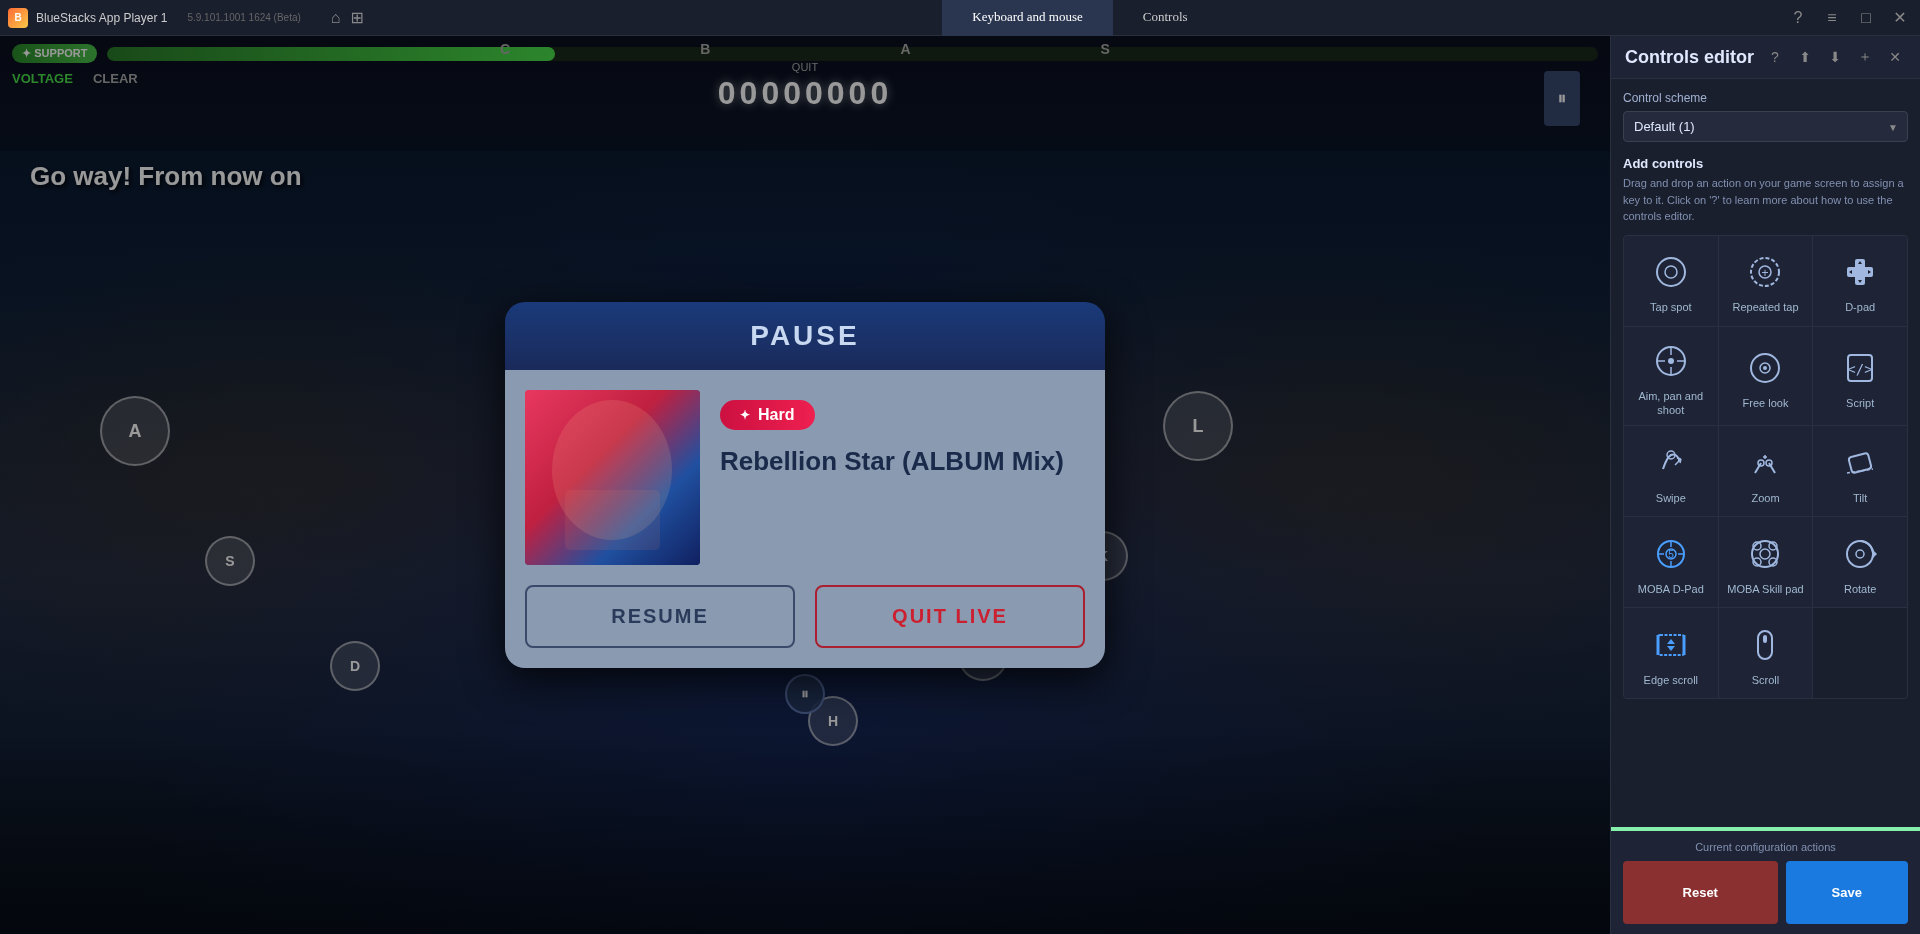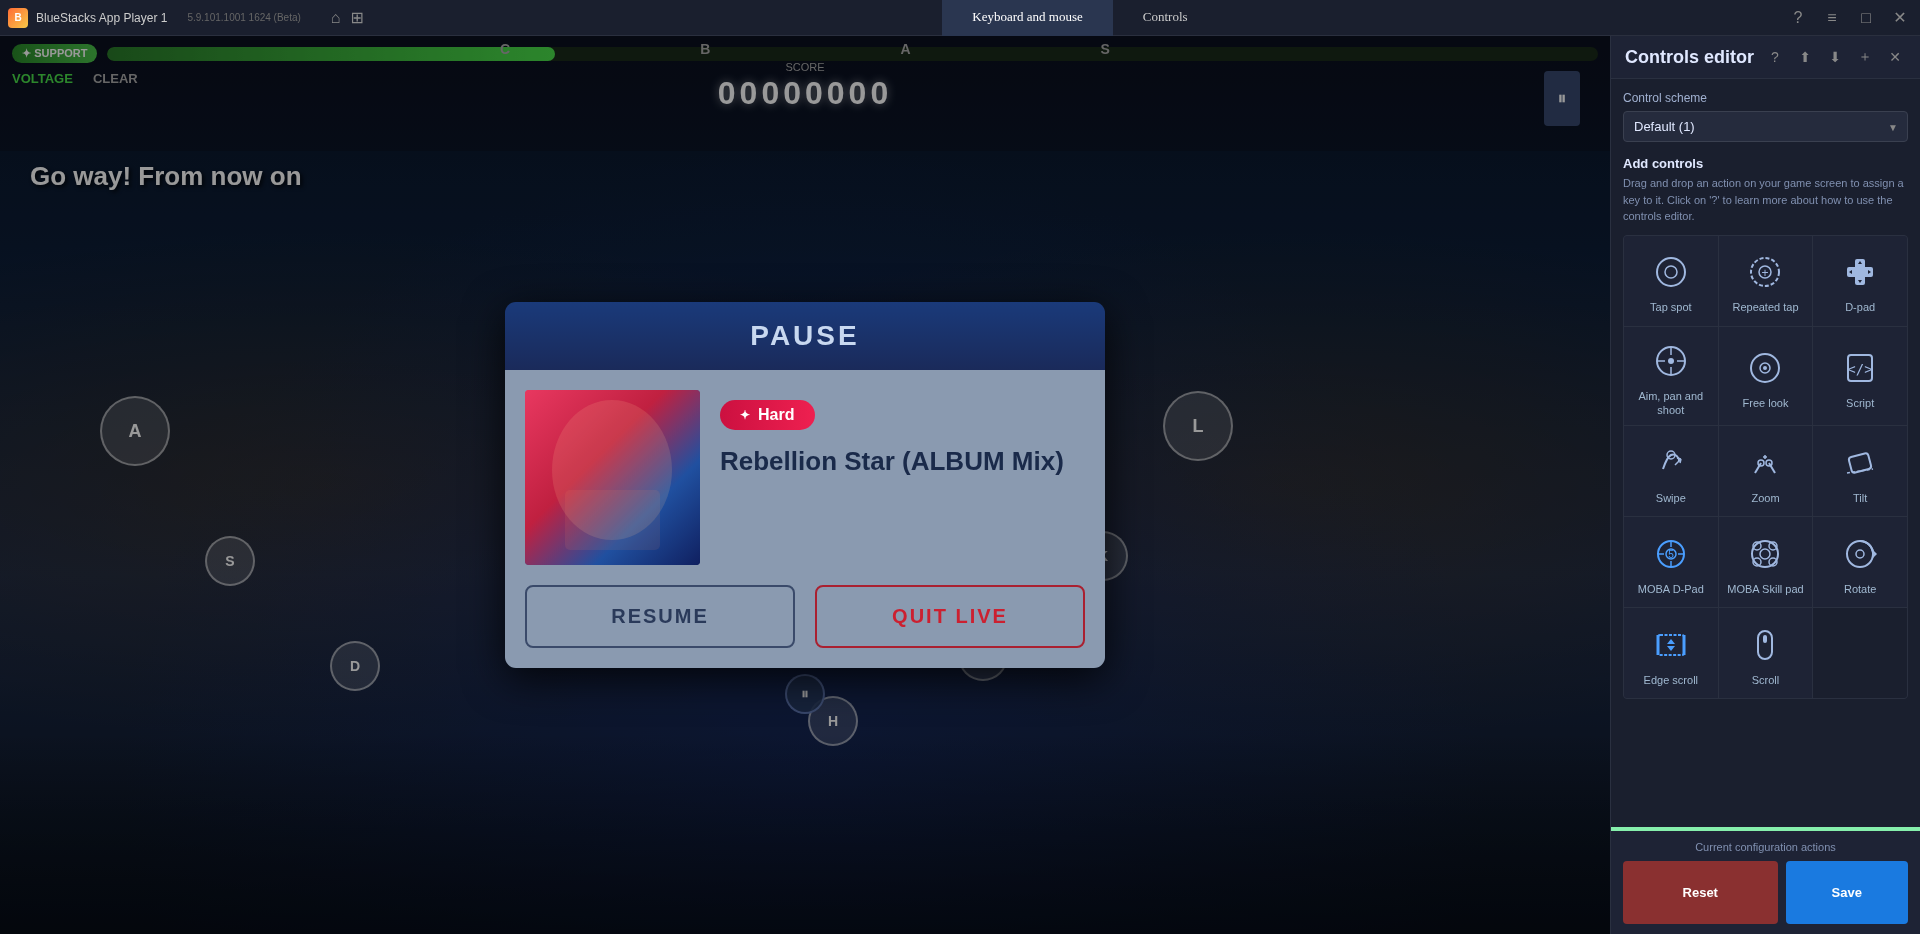--- a/index.html
+++ b/index.html
@@ -223,21 +223,21 @@
       inset: 0;
       display: flex;
       align-items: center;
       justify-content: center;
       background: rgba(0,0,0,0.4);
       z-index: 10;
     }
 
     #pause-dialog {
       width: 600px;
-      border-radius: 11px;
+      border-radius: 20px;
       overflow: hidden;
       box-shadow: 0 10px 40px rgba(0,0,0,0.8);
     }
 
     .pause-header {
       background: linear-gradient(180deg, #1a3a7a 0%, #1a2a5a 100%);
       padding: 18px;
       text-align: center;
     }
     .pause-title {
@@ -560,21 +560,21 @@
         <span class="clear-label">CLEAR</span>
       </div>
 
       <div style="position:absolute; top:5px; left:50%; transform:translateX(-50%); text-align:center; width:800px;">
         <div style="display:flex; justify-content:space-around; margin-bottom:4px;">
           <span class="lane-label">C</span>
           <span class="lane-label">B</span>
           <span class="lane-label">A</span>
           <span class="lane-label">S</span>
         </div>
-        <div style="color:#aaa; font-size:11px; margin-bottom:2px;">SCORE</div>
+        <div style="color:#aaa; font-size:11px; margin-bottom:2px;">QUIT</div>
         <div class="score-display" style="position:static; transform:none; font-size:32px;">00000000</div>
       </div>
     </div>
 
     <div class="pause-btn-ingame">⏸</div>
 
     <div class="lyric-text">Go way! From now on</div>
 
     <div class="key-circle large" style="left:100px; top:360px;">A</div>
     <div class="key-circle" style="left:205px; top:500px;">S</div>

